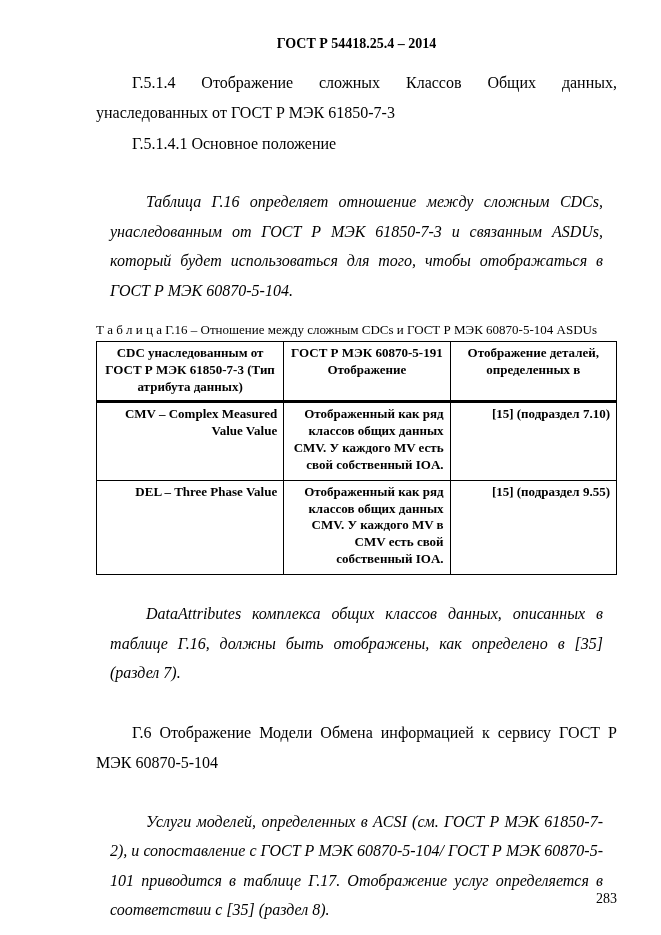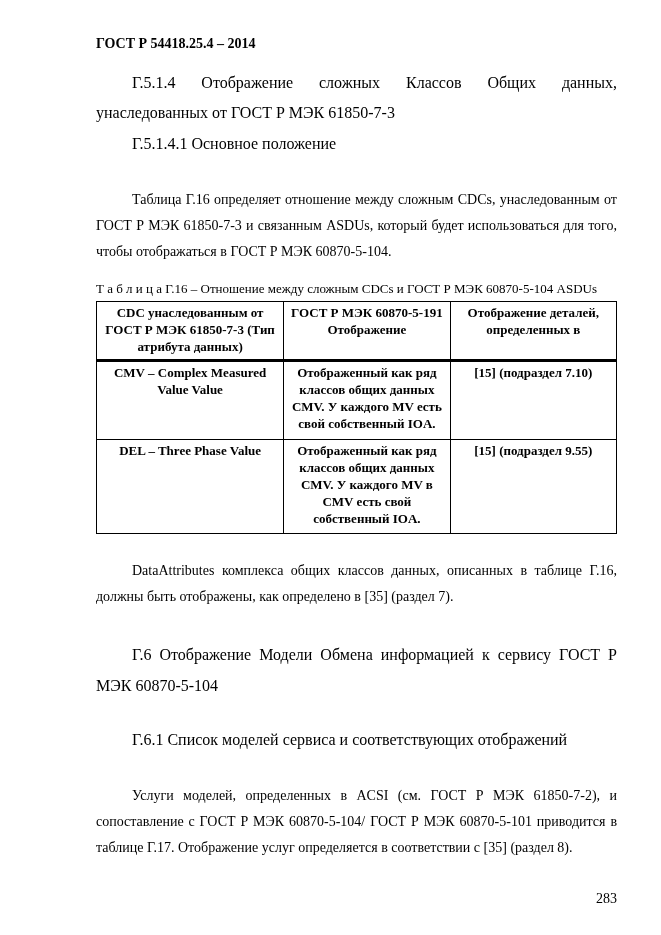--- a/index.html
+++ b/index.html
@@ -8,40 +8,41 @@
     width:661px;
     height:935px;
     background:#ffffff;
     font-family:"Liberation Serif","DejaVu Serif",serif;
     color:#000000;
     box-sizing:border-box;
     padding:36px 44px 0 96px;
     overflow:hidden;
   }
   .doc-header{
-    text-align:left;
+    text-align:center;
     font-weight:bold;
     font-size:14px;
     margin:0 0 16px 0;
   }
   .heading{
     font-weight:normal;
     font-size:16px;
     line-height:1.9;
     text-align:justify;
     text-indent:36px;
     margin:0;
   }
   .heading.single{text-align:left;}
   .para{
-    font-size:14px;
+    font-size:16px;
     line-height:1.85;
     text-align:justify;
     text-indent:36px;
-    margin:0;
+    margin:14px;
+    font-style:italic;
   }
   .h5141{}
   .p1{margin-top:28px;}
   .table-caption{
     font-size:13px;
     margin-top:16px;
     margin-bottom:3px;
     text-align:left;
     text-indent:0;
     line-height:1.3;
@@ -60,21 +61,21 @@
     border:1px solid #000;
     padding:3px 6px 6px 6px;
     vertical-align:top;
     font-weight:bold;
   }
   table.gost thead th{
     text-align:center;
     border-bottom:3px solid #000;
     padding-bottom:4px;
   }
-  table.gost td{text-align:center;}
+  table.gost td{text-align:right;}
   .p2{margin-top:24px;}
   .h6{margin-top:30px;}
   .h61{margin-top:24px;}
   .p3{margin-top:28px;}
   .page-number{
     position:absolute;
     right:44px;
     bottom:28px;
     font-size:14px;
   }
@@ -118,19 +119,18 @@
         <td>Отображенный как ряд классов общих данных CMV. У каждого MV в CMV есть свой собственный IOA.</td>
         <td>[15] (подраздел 9.55)</td>
       </tr>
     </tbody>
   </table>
 
   <p class="para p2">DataAttributes комплекса общих классов данных, описанных в таблице Г.16, должны быть отображены, как определено в [35] (раздел 7).</p>
 
   <p class="heading h6">Г.6 Отображение Модели Обмена информацией к сервису ГОСТ Р МЭК 60870-5-104</p>
 
-  <p class="heading single h61">Г.6.1 Список моделей сервиса и соответствующих отображений</p>
 
   <p class="para p3">Услуги моделей, определенных в ACSI (см. ГОСТ Р МЭК 61850-7-2), и сопоставление с ГОСТ Р МЭК 60870-5-104/ ГОСТ Р МЭК 60870-5-101 приводится в таблице Г.17. Отображение услуг определяется в соответствии с [35] (раздел 8).</p>
 
   <div class="page-number">283</div>
 
 </div>
 
 </body></html>

